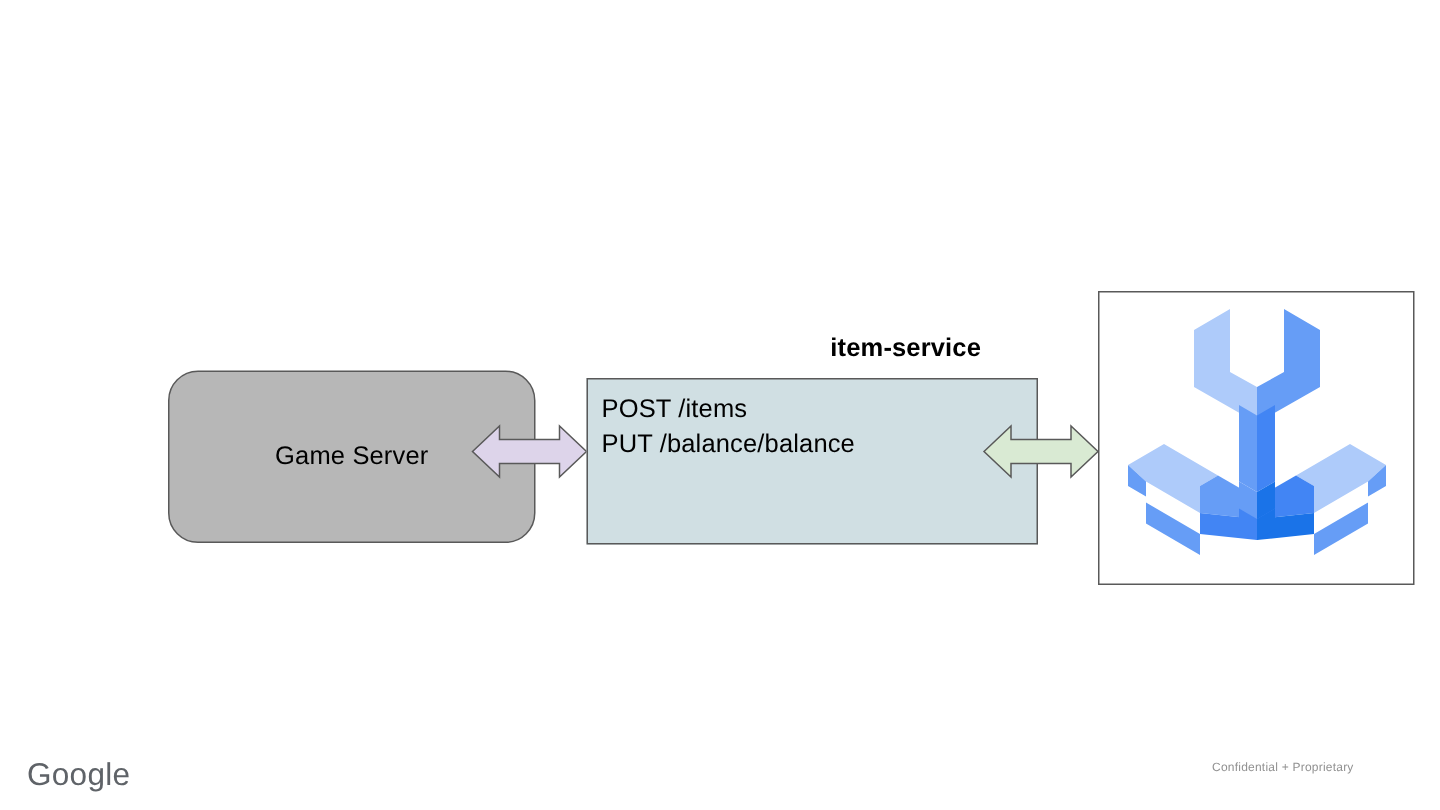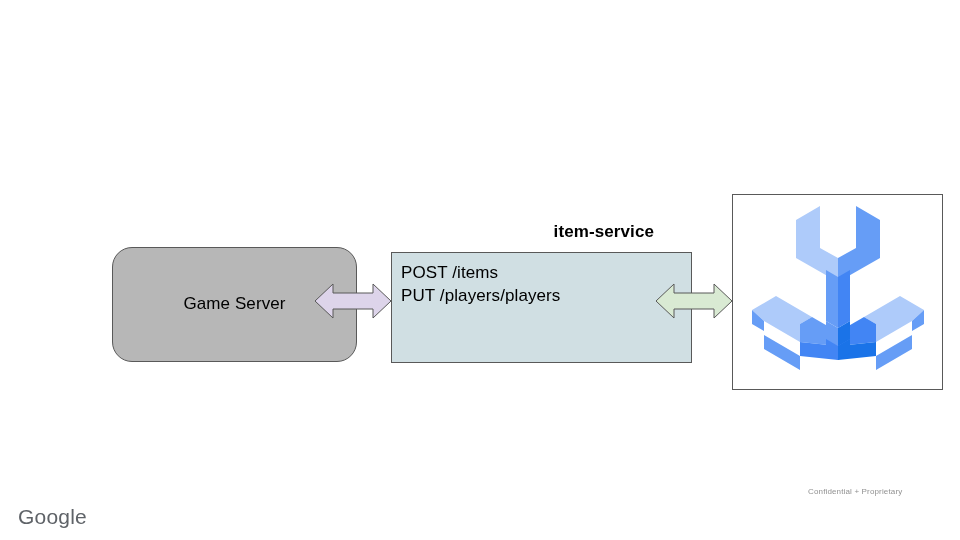--- a/index.html
+++ b/index.html
@@ -116,21 +116,21 @@
     position: absolute;
     left: 18px;
     top: 505px;
     font-size: 21px;
     color: #5f6368;
     letter-spacing: 0.2px;
   }
   .footer-note {
     position: absolute;
     left: 808px;
-    top: 487px;
+    top: 507px;
     font-size: 8px;
     color: #919191;
     letter-spacing: 0.15px;
     white-space: nowrap;
   }
 </style>
 </head>
 <body>
 
 <div id="slide">
@@ -142,21 +142,21 @@
   <div class="arrow arrow-left">
     <svg width="78" height="40" viewBox="0 0 78 40">
       <polygon points="1,20 19,3 19,12 59,12 59,3 77,20 59,37 59,28 19,28 19,37" fill="#ddd4ea" stroke="#595959" stroke-width="1"></polygon>
     </svg>
   </div>
 
   <div class="service-title">item-service</div>
 
   <div class="service-box">
     <div class="endpoint-line">POST /items</div>
-    <div class="endpoint-line">PUT /players/players</div>
+    <div class="endpoint-line">PUT /balance/balance</div>
   </div>
 
   <div class="arrow arrow-right">
     <svg width="78" height="40" viewBox="0 0 78 40">
       <polygon points="1,20 19,3 19,12 59,12 59,3 77,20 59,37 59,28 19,28 19,37" fill="#d9ead3" stroke="#595959" stroke-width="1"></polygon>
     </svg>
   </div>
 
   <div class="image-frame">
     <svg width="180" height="180" viewBox="0 0 180 180">

